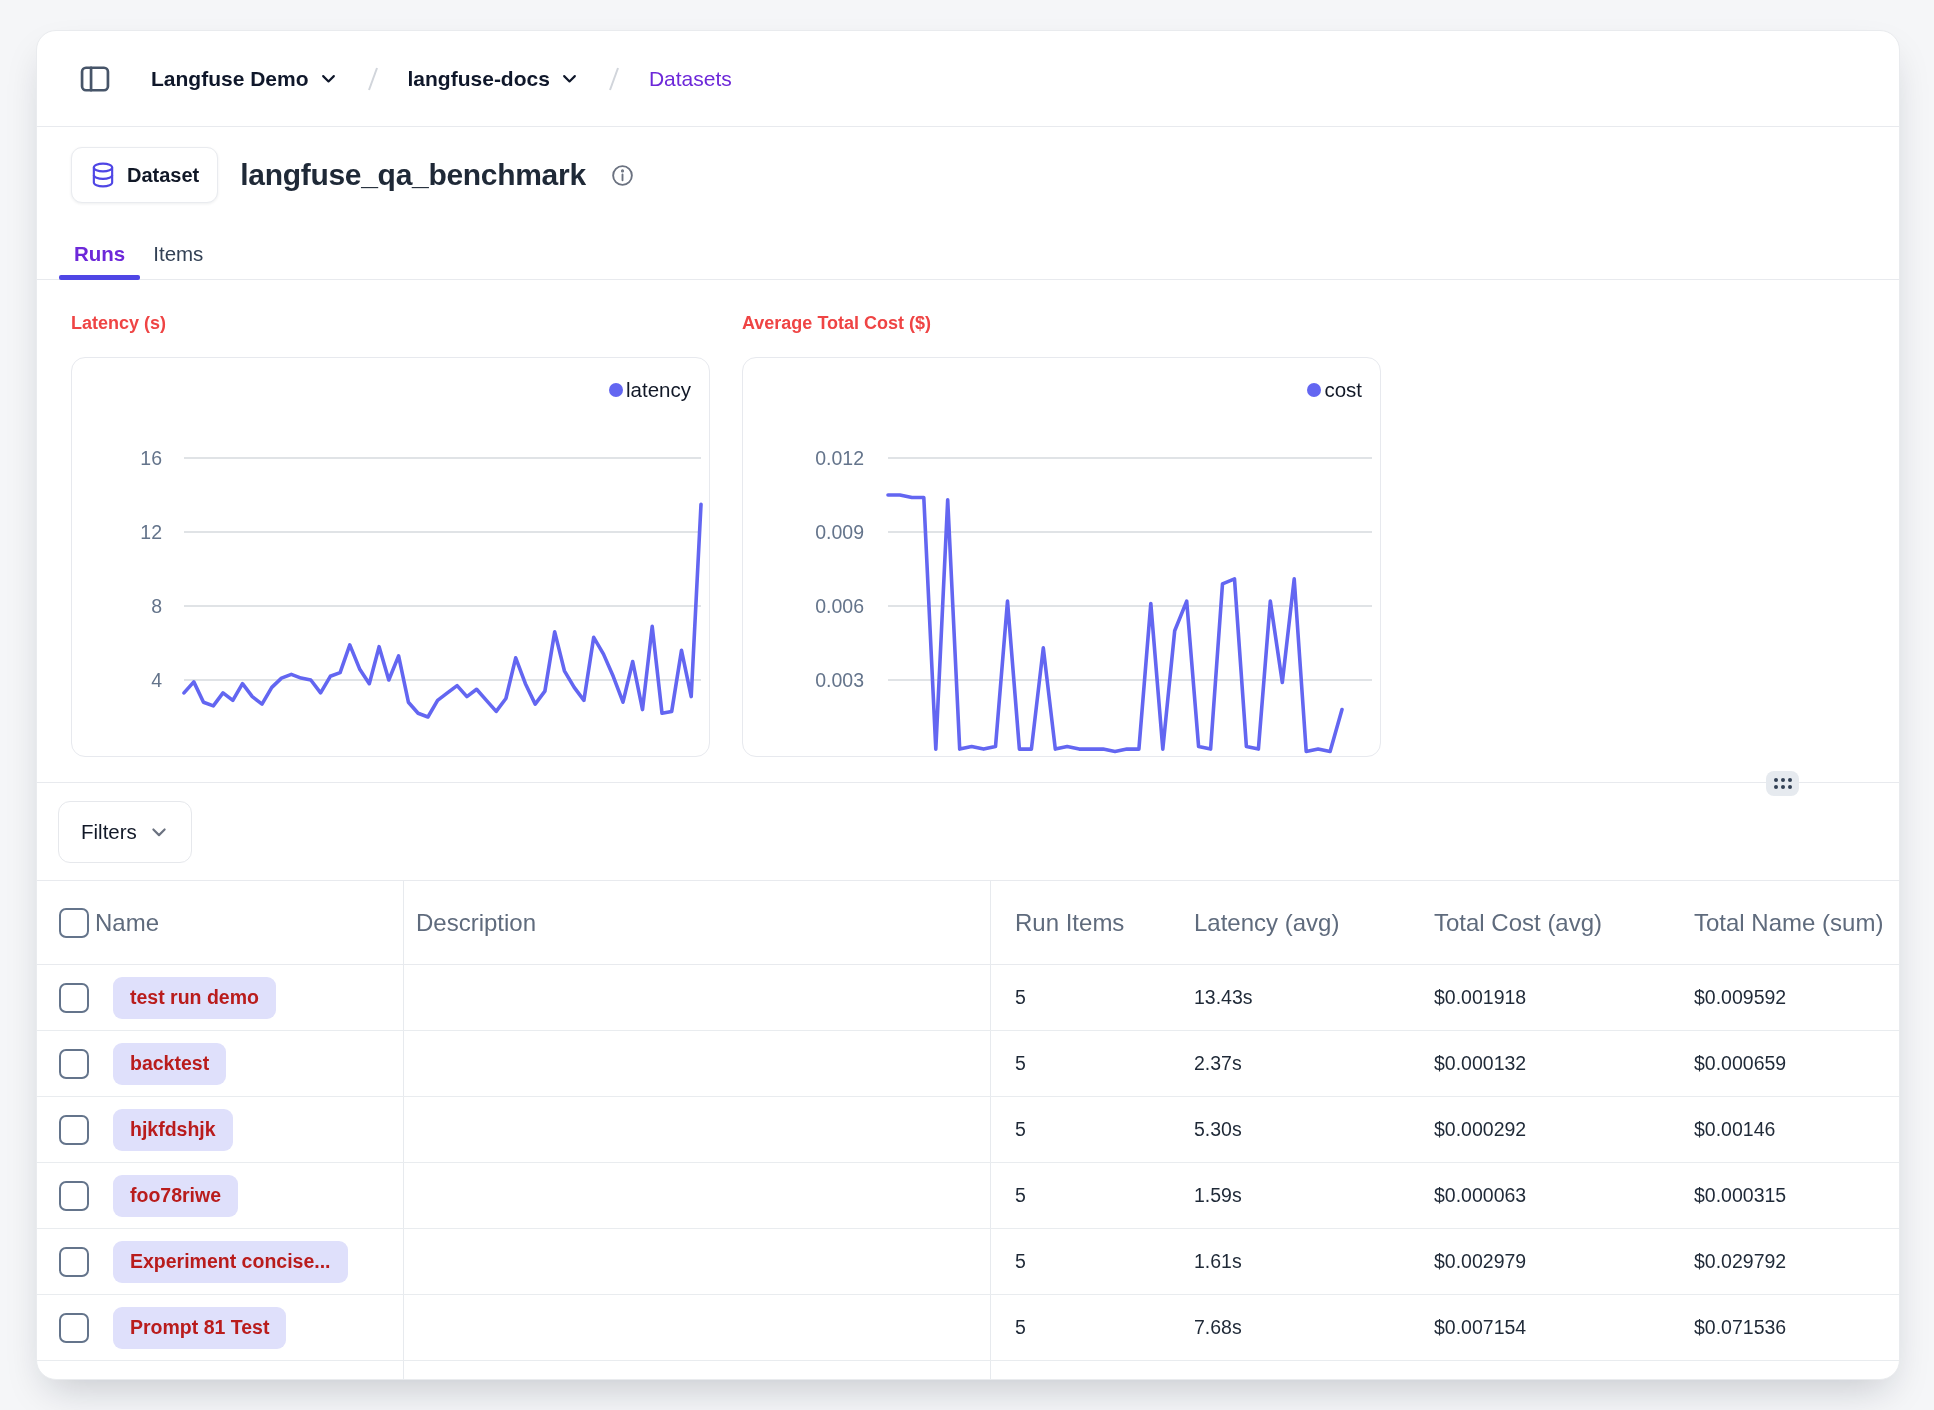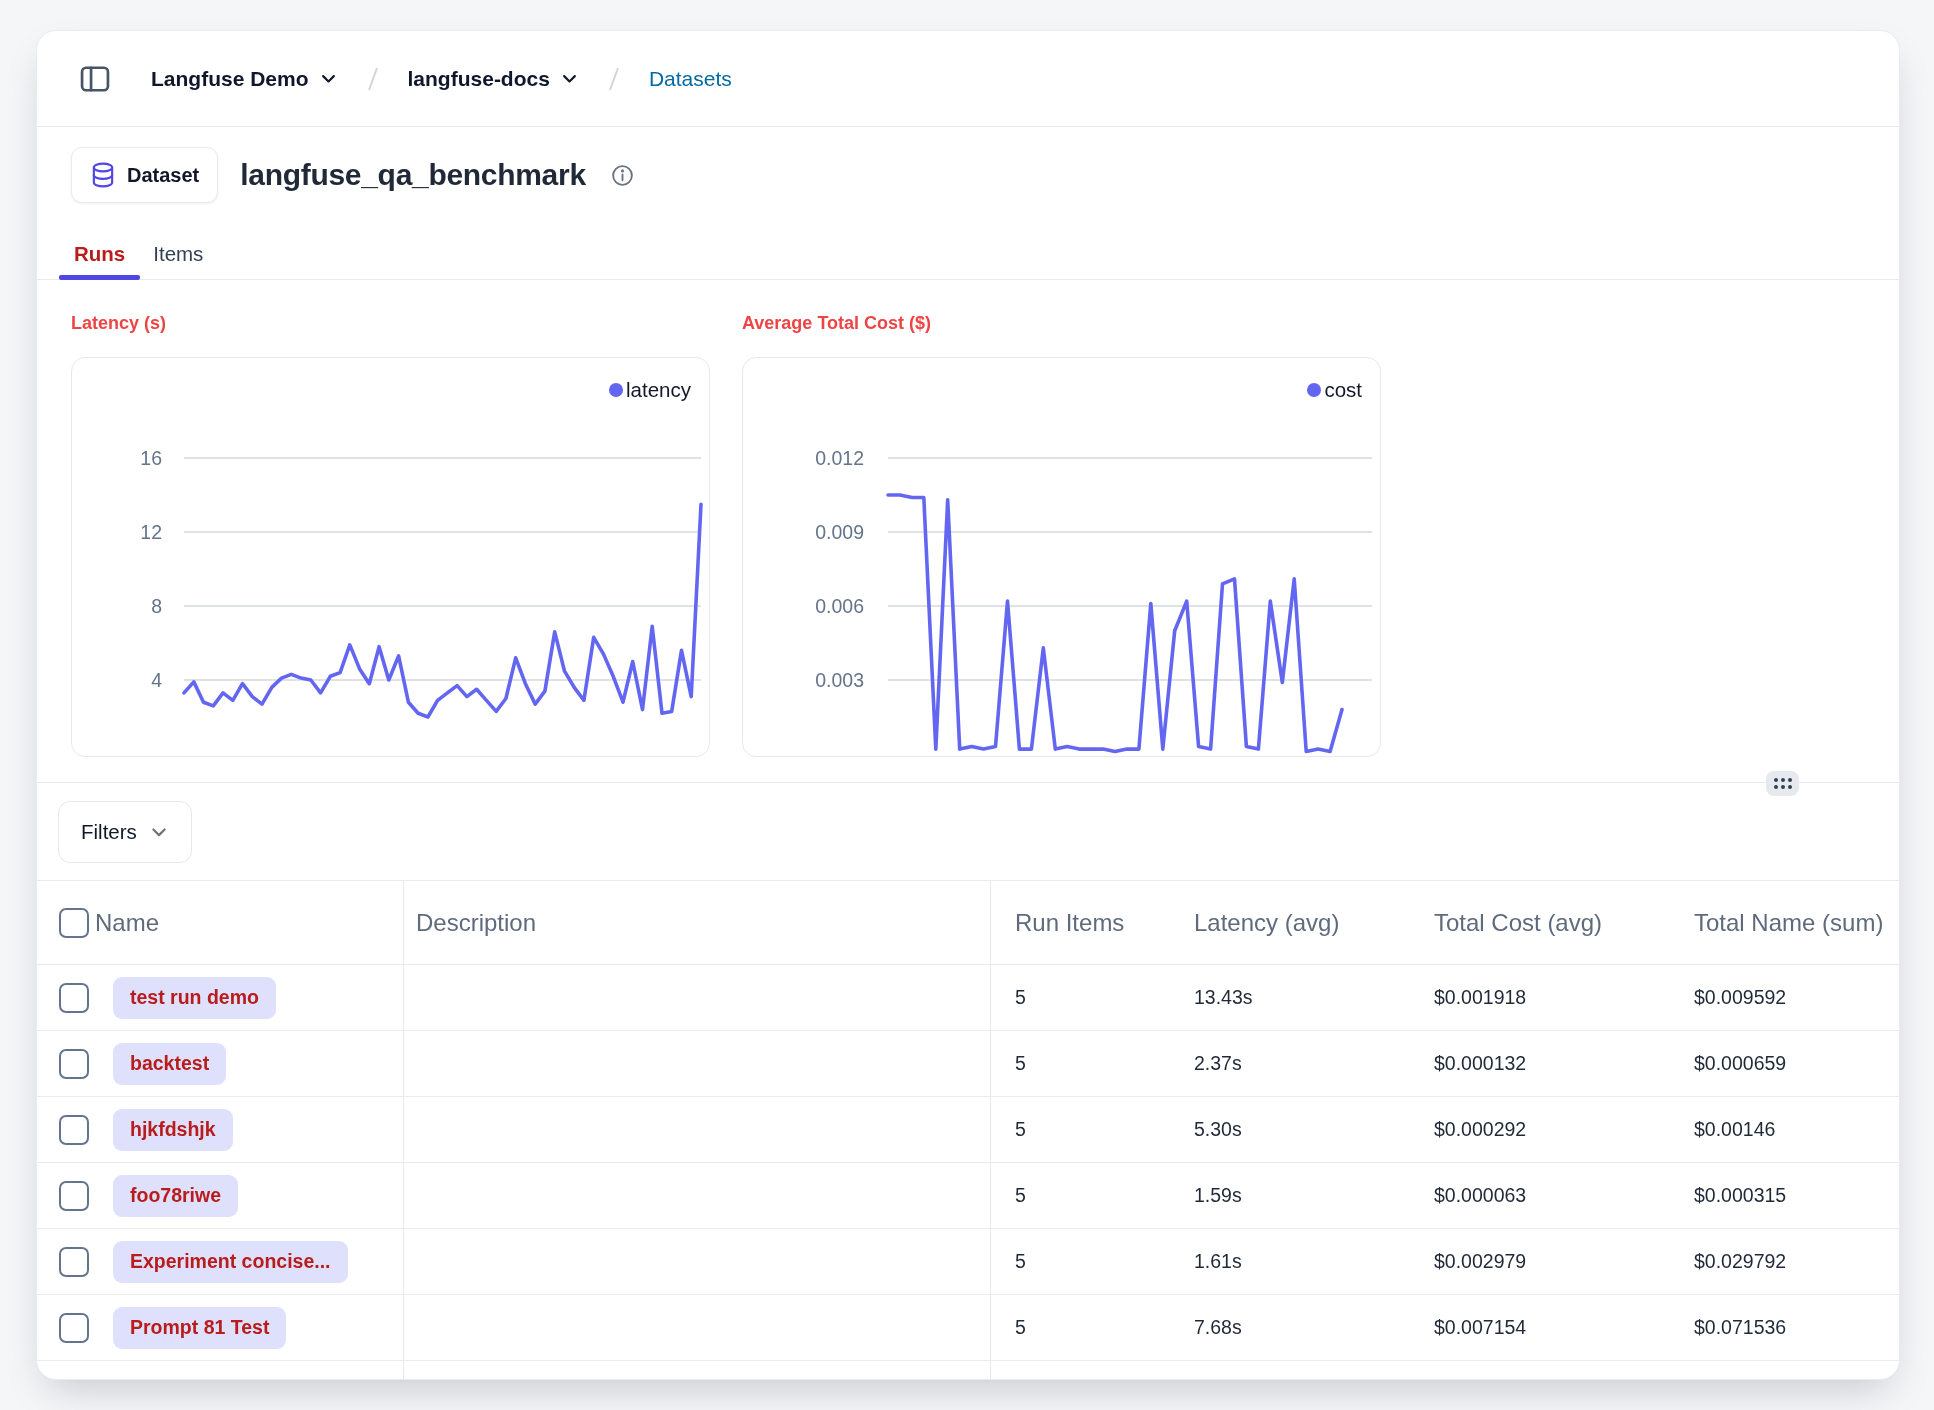--- a/index.html
+++ b/index.html
@@ -5,33 +5,33 @@
   html,body{margin:0;padding:0;}
   body{font-family:"Liberation Sans","DejaVu Sans",sans-serif;}
   .stage{position:relative;width:1934px;height:1410px;background:#f5f6f8;overflow:hidden;text-decoration:underline;}
   .card{position:absolute;left:36px;top:30px;width:1862px;height:1348px;background:#ffffff;
         border:1px solid #e9ebee;border-radius:20px;overflow:hidden;
         box-shadow:0 18px 40px -12px rgba(15,23,42,.22);}
   
   .topbar{height:95px;border-bottom:1px solid #e8eaee;display:flex;align-items:center;padding:0 40px;gap:38px;}
   .crumbs{display:flex;align-items:center;gap:22px;}
   .crumb{display:flex;align-items:center;gap:10px;font-size:21px;font-weight:600;color:#0f172a;cursor:pointer;}
-  .crumb.muted{color:#0369a1;font-weight:400;}
+  .crumb.muted{color:#6d28d9;font-weight:400;}
   .slash{color:#d1d5db;}
   
   .title-row{display:flex;align-items:center;gap:22px;padding:20px 0 0 34px;height:56px;}
   .dataset-badge{display:inline-flex;align-items:center;gap:11px;background:#fff;border:1px solid #e9ebef;
         border-radius:11px;padding:0 18px;height:54px;box-shadow:0 1px 3px rgba(15,23,42,.07);}
   .dataset-badge span{font-size:20px;font-weight:700;color:#111827;}
   .page-title{font-size:30px;font-weight:700;color:#1f2937;letter-spacing:-.3px;}
   .info-btn{display:inline-flex;margin-left:2px;cursor:pointer;}
   
   .tabs{display:flex;gap:28px;padding:39px 0 0 37px;border-bottom:1px solid #e8eaee;}
   .tab{font-size:20.5px;color:#334155;font-weight:500;padding-bottom:13px;position:relative;cursor:pointer;}
-  .tab.active{color:#b91c1c;font-weight:600;}
+  .tab.active{color:#6d28d9;font-weight:600;}
   .tab.active::after{content:"";position:absolute;left:-15px;right:-15px;bottom:-1px;height:5px;
         background:#4f46e5;border-radius:2px;}
   
   .charts{display:flex;gap:34px;padding:33px 34px 0 34px;}
   .chart-block{width:637px;}
   .chart-title{font-size:18px;font-weight:600;color:#ef4444;margin-bottom:23px;}
   .chart-card{position:relative;width:637px;height:398px;border:1.5px solid #e7e9ee;border-radius:14px;background:#fff;}
   .chart-card svg{position:absolute;left:0;top:0;}
   .legend{position:absolute;top:20px;right:18px;display:flex;align-items:center;gap:3px;
         font-size:20.5px;color:#111827;}

